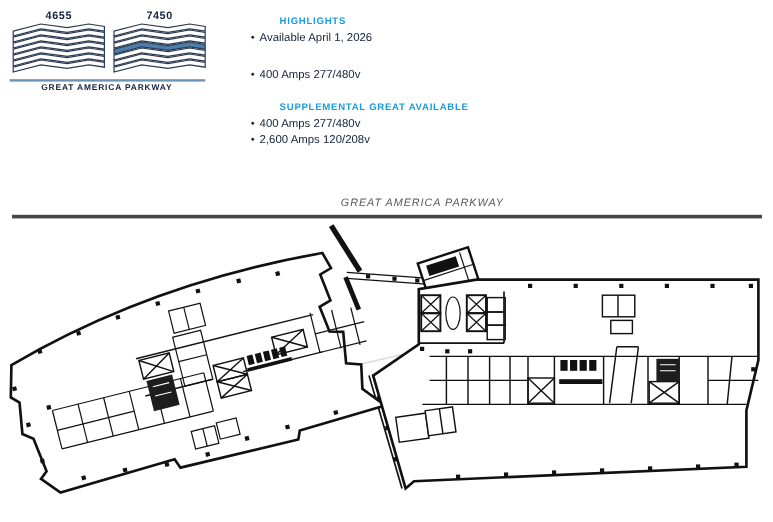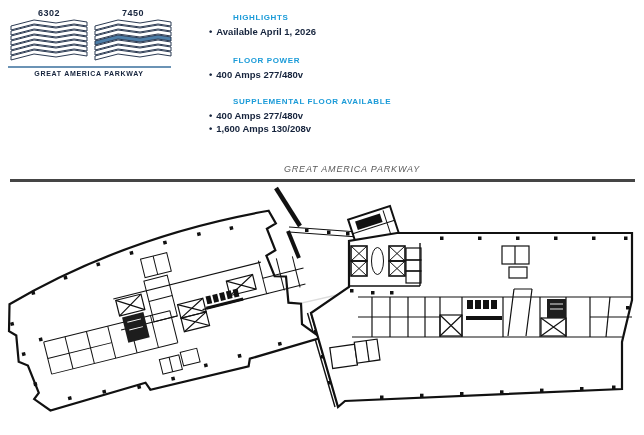--- a/index.html
+++ b/index.html
@@ -4,33 +4,33 @@
 <style>
   html,body{margin:0;padding:0;background:#fff;}
   #page{position:relative;width:644px;height:435px;background:#fff;overflow:hidden;
         font-family:"Liberation Sans",sans-serif;}
   .abs{position:absolute;}
   .bldg-label{font-size:9px;font-weight:bold;color:#15233c;text-align:center;letter-spacing:.5px;}
   .stack-caption{font-size:7px;font-weight:bold;color:#15233c;text-align:center;letter-spacing:.7px;}
   .underline{height:2px;background:#6b93b5;}
   .spec-head{font-size:8px;font-weight:bold;color:#1b9bd8;letter-spacing:.6px;margin:0 0 3px 0;padding-left:24px;}
   .spec-list{margin:0 0 0 0;padding:0;list-style:none;}
-  .spec-list li{font-size:9.5px;font-weight:bold;color:#15233c;line-height:13px;margin:0;padding:0;}
+  .spec-list li{font-size:9.5px;font-weight:normal;color:#15233c;line-height:13px;margin:0;padding:0;}
   .spec-list .bullet{margin-right:4px;}
   .spec-block{margin-bottom:15px;}
   .road-label{font-size:9px;font-style:italic;color:#595959;letter-spacing:.8px;text-align:center;}
   .rule{height:2.5px;background:#454545;}
   svg{display:block;}
 </style>
 </head>
 <body>
 
 <div id="page">
 
-  <div class="abs bldg-label" style="left:10px;top:8px;width:78px;">6302</div>
+  <div class="abs bldg-label" style="left:10px;top:8px;width:78px;">4655</div>
   <div class="abs bldg-label" style="left:94px;top:8px;width:78px;">7450</div>
 
   <svg class="abs" style="left:10px;top:19px;" width="78" height="44" viewBox="0 0 78 44">
     <g stroke="#2b3a52" stroke-width="1" fill="#fff">
       <path d="M1,7 L24,1 L46,4 L64,1 L77,3 L77,7 L64,5 L46,8 L24,5 L1,11 Z"></path>
       <path d="M1,12 L24,6 L46,9 L64,6 L77,8 L77,12 L64,10 L46,13 L24,10 L1,16 Z"></path>
       <path d="M1,17 L24,11 L46,14 L64,11 L77,13 L77,17 L64,15 L46,18 L24,15 L1,21 Z"></path>
       <path d="M1,22 L24,16 L46,19 L64,16 L77,18 L77,22 L64,20 L46,23 L24,20 L1,26 Z"></path>
       <path d="M1,27 L24,21 L46,24 L64,21 L77,23 L77,27 L64,25 L46,28 L24,25 L1,31 Z"></path>
       <path d="M1,32 L24,26 L46,29 L64,26 L77,28 L77,32 L64,30 L46,33 L24,30 L1,36 Z"></path>
@@ -54,30 +54,29 @@
   <div class="abs stack-caption" style="left:6px;top:70px;width:166px;">GREAT AMERICA PARKWAY</div>
 
   <div class="abs" style="left:209px;top:13px;width:260px;">
     <div class="spec-block">
       <div class="spec-head">HIGHLIGHTS</div>
       <ul class="spec-list">
         <li><span class="bullet">•</span><span>Available April 1, 2026</span></li>
       </ul>
     </div>
     <div class="spec-block" style="margin-top:18px;">
-      <div class="spec-head">FLOOR POWER</div>
       <ul class="spec-list">
         <li><span class="bullet">•</span><span>400 Amps 277/480v</span></li>
       </ul>
     </div>
     <div class="spec-block" style="margin-top:16px;">
-      <div class="spec-head">SUPPLEMENTAL FLOOR AVAILABLE</div>
+      <div class="spec-head">SUPPLEMENTAL GREAT AVAILABLE</div>
       <ul class="spec-list">
         <li><span class="bullet">•</span><span>400 Amps 277/480v</span></li>
-        <li><span class="bullet">•</span><span>1,600 Amps 130/208v</span></li>
+        <li><span class="bullet">•</span><span>2,600 Amps 120/208v</span></li>
       </ul>
     </div>
   </div>
 
   <div class="abs road-label" style="left:30px;top:164px;width:644px;">GREAT AMERICA PARKWAY</div>
   <div class="abs rule" style="left:10px;top:179px;width:625px;"></div>
 
   <svg class="abs" style="left:0;top:0;" width="644" height="435" viewBox="0 0 644 435">
 
     <g stroke="#dcdcdc" stroke-width="1.3">

